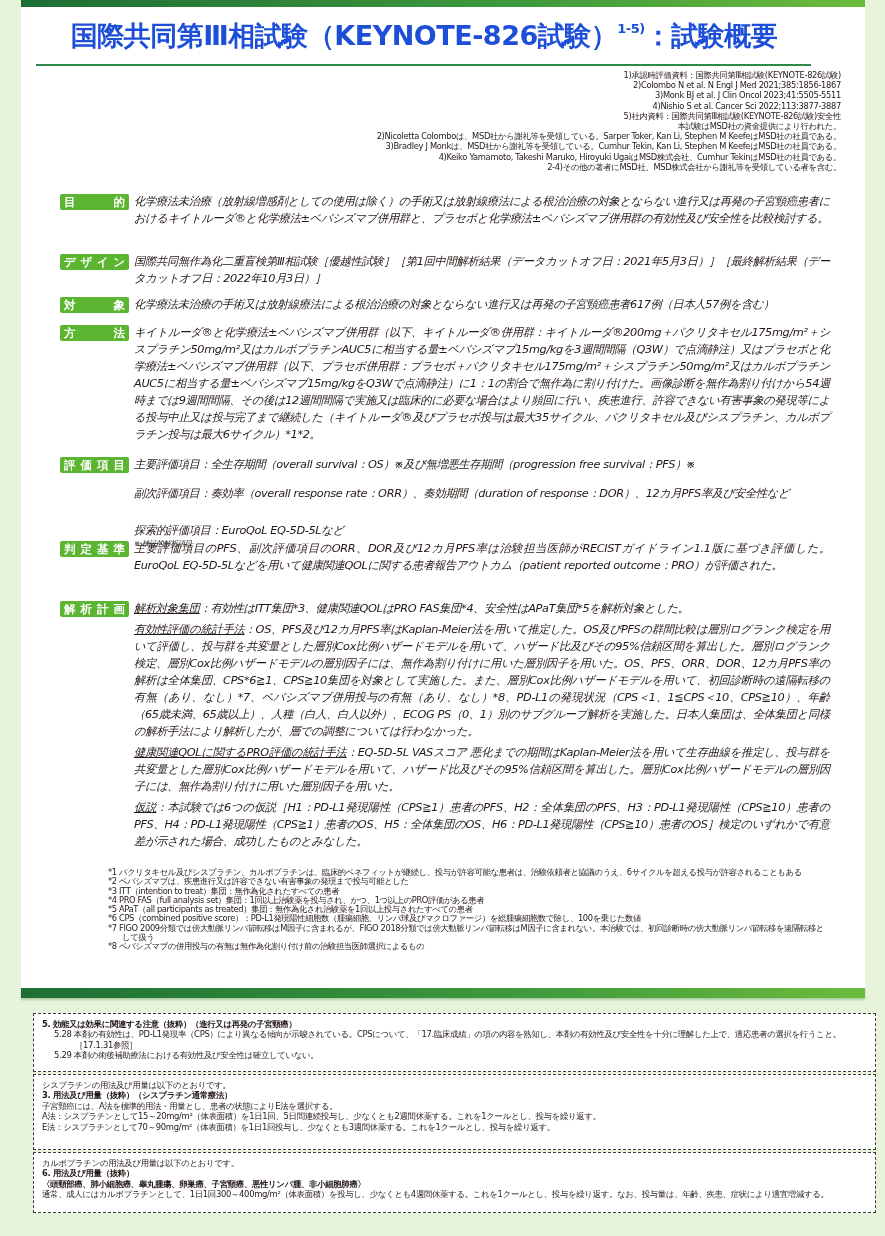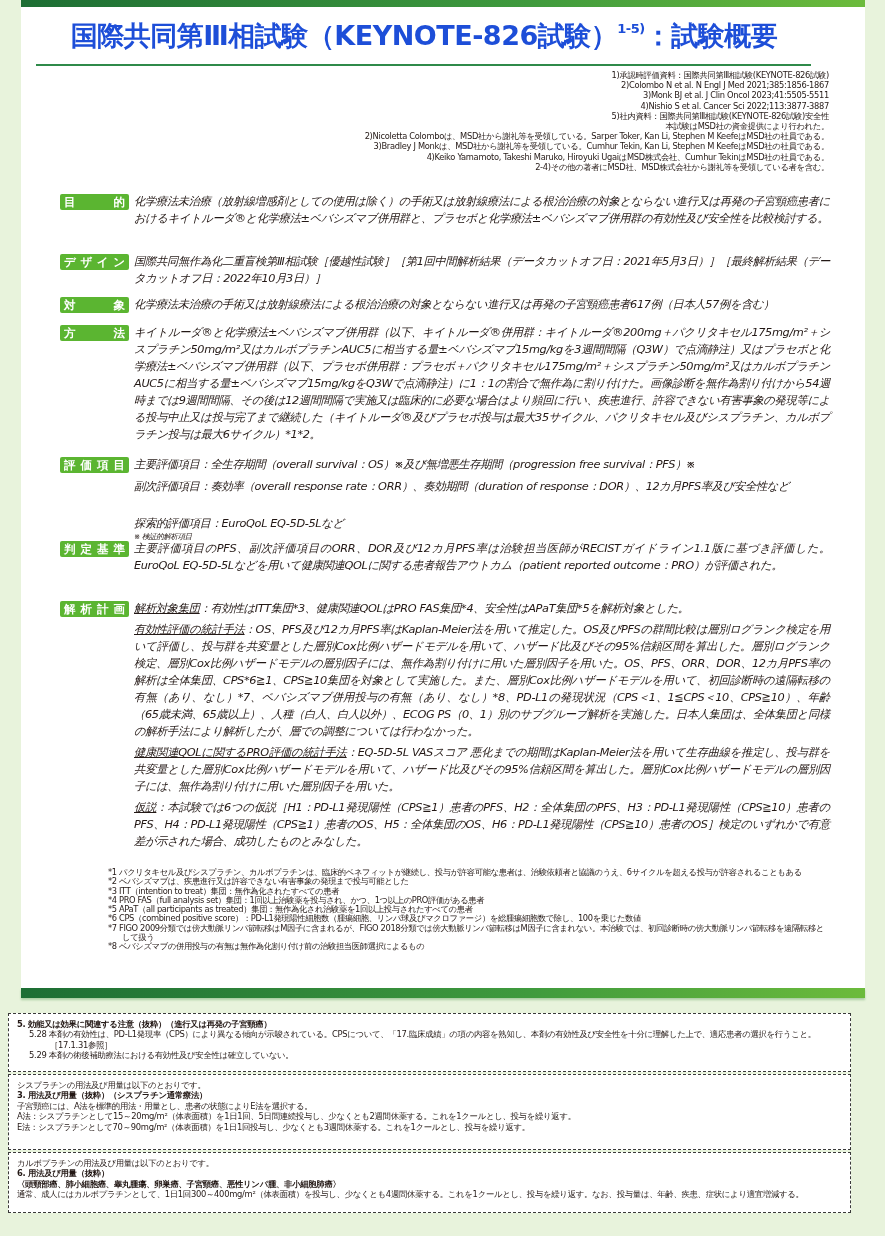--- a/index.html
+++ b/index.html
@@ -28,21 +28,21 @@
     font-family: "DejaVu Sans", sans-serif;
     font-weight: bold; font-size: 27px; letter-spacing: -0.5px;
     color: #1d4ed8; text-align: center; white-space: nowrap;
   }
   .title sup { font-size: 13px; vertical-align: 12px; }
   .title-rule {
     position: absolute; left: 36px; top: 64px; width: 775px; height: 2px;
     background: #2f8a4a;
   }
   .refs {
-    position: absolute; right: 56px; top: 70px; width: 560px;
+    position: absolute; right: 44px; top: 70px; width: 560px;
     text-align: right; font-size: 8.3px; line-height: 10.2px;
     letter-spacing: -0.3px; color: #231815;
   }
   .section { position: absolute; left: 60px; width: 770px; }
   .badge {
     position: absolute; left: 0; top: 1px; width: 69px; height: 16px;
     background: #5bb531; color: #fff; font-weight: bold;
     font-size: 11.5px; line-height: 16px; border-radius: 2px;
     display: flex; justify-content: space-between; padding: 0 4px;
   }
@@ -55,21 +55,21 @@
   }
   .body p { margin-bottom: 4px; }
   .body .ul { text-decoration: underline; }
   .note { font-size: 7.5px; line-height: 9px; }
   .footnotes {
     position: absolute; left: 108px; top: 868px; width: 720px;
     font-size: 8.3px; line-height: 9.3px; letter-spacing: -0.35px;
   }
   .footnotes .fn { padding-left: 14px; text-indent: -14px; }
   .box {
-    position: absolute; left: 8px; width: 843px;
+    position: absolute; left: 33px; width: 843px;
     border: 1.5px dashed #3a3a3a; background: #ffffff;
     padding: 5px 8px; font-size: 8.4px; line-height: 10.4px;
     letter-spacing: -0.3px;
   }
   .box .b { font-weight: bold; }
   .box .ind2 { padding-left: 33px; text-indent: -21px; }
 </style>
 </head>
 <body>
 
@@ -130,21 +130,21 @@
 </div>
 
 <div class="section" style="top:456px;">
   <div class="badge">
     <span>評</span>
     <span>価</span>
     <span>項</span>
     <span>目</span>
   </div>
   <div class="body" style="line-height:17px;">
-    <p style="margin-bottom:5px;">主要評価項目：全生存期間（overall survival：OS）※及び無増悪生存期間（progression free survival：PFS）※</p>
+    <p style="margin-bottom:12px;">主要評価項目：全生存期間（overall survival：OS）※及び無増悪生存期間（progression free survival：PFS）※</p>
     <p style="margin-bottom:20px;">副次評価項目：奏効率（overall response rate：ORR）、奏効期間（duration of response：DOR）、12カ月PFS率及び安全性など</p>
     <p style="margin-bottom:0;">探索的評価項目：EuroQoL EQ-5D-5Lなど</p>
     <div class="note">※ 検証的解析項目</div>
   </div>
 </div>
 
 <div class="section" style="top:540px;">
   <div class="badge">
     <span>判</span>
     <span>定</span>

